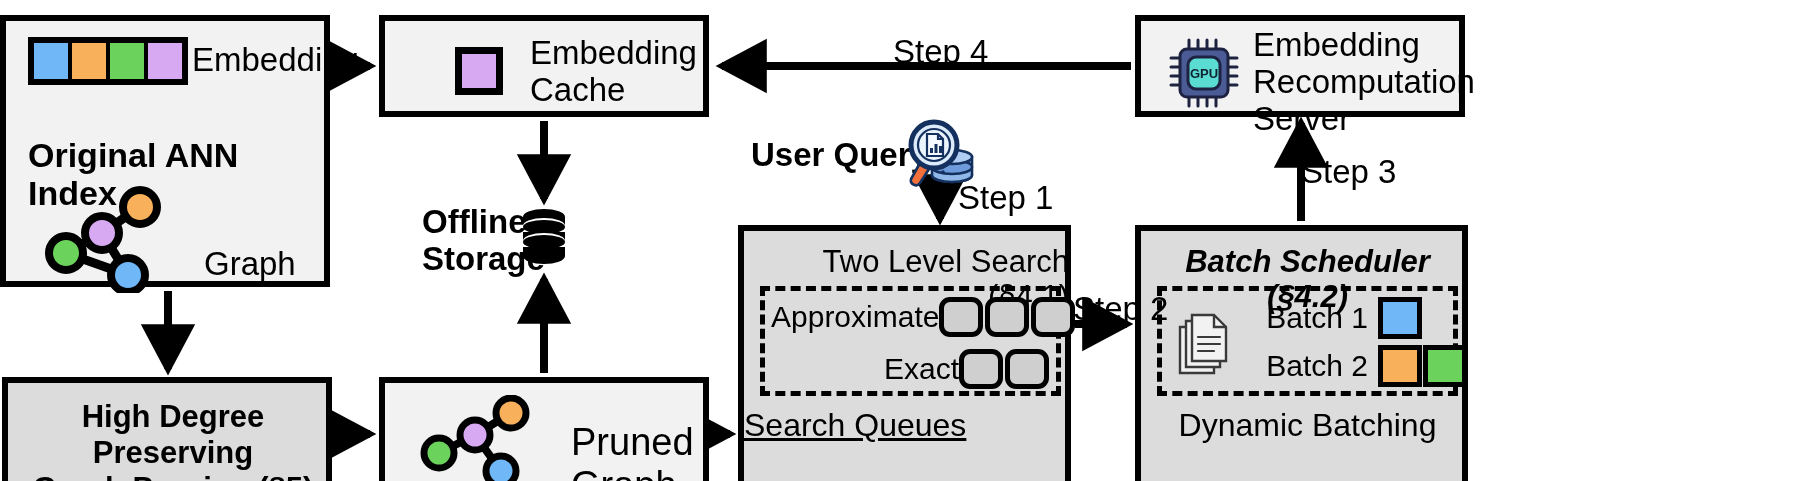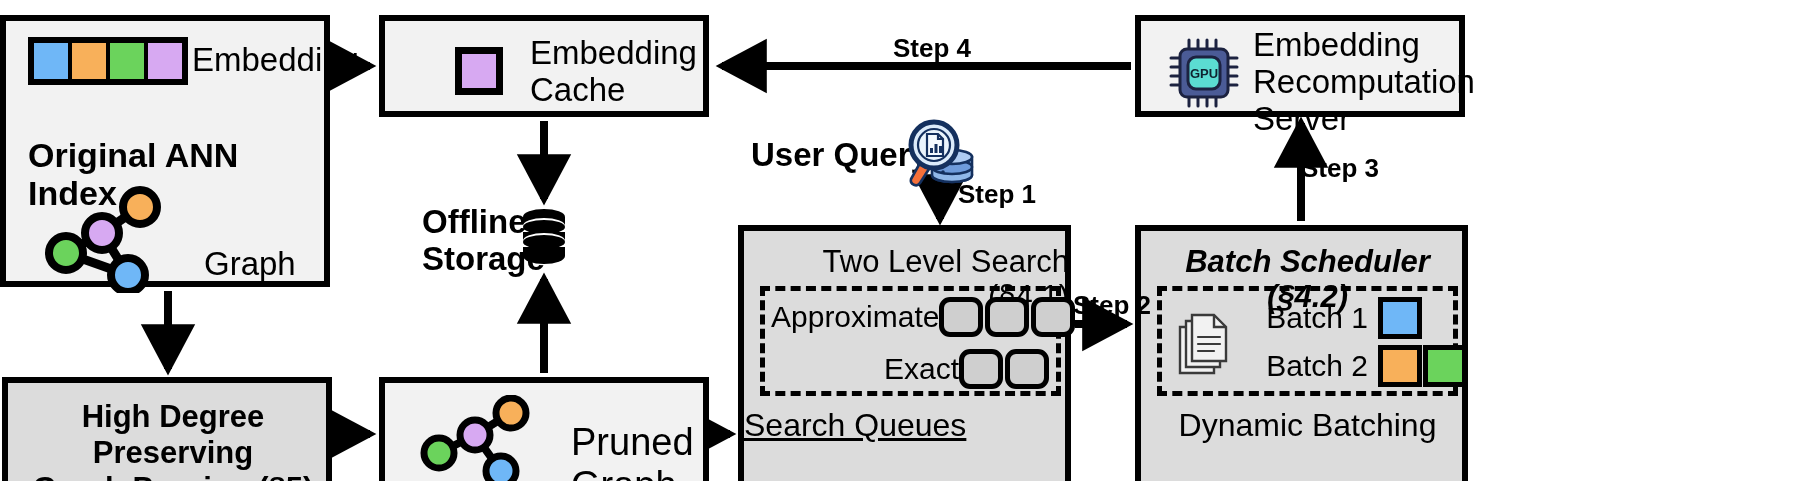--- a/index.html
+++ b/index.html
@@ -101,21 +101,21 @@
   #brow-1 { left:84px; top:6px; }
   #brow-2 { left:84px; top:54px; }
   .batch-name { font-size:30px; width:122px; text-align:right; padding-right:10px; }
   .bsw {
     width:44px; height:42px; border:5px solid #000; box-sizing:border-box;
   }
   .bsw + .bsw { margin-left:1px; }
   #bs-footer { left:8px; top:177px; width:317px; text-align:center; font-size:32px; }
 
   
-  .step { position:absolute; font-size:26px; font-weight:bold; }
+  .step { position:absolute; font-size:33px; font-weight:normal; }
   #step1 { left:958px; top:166px; }
   #step2 { left:1073px; top:277px; }
   #step3 { left:1301px; top:140px; }
   #step4 { left:893px; top:20px; }
 
   
   #arrows { position:absolute; left:0; top:0; width:1817px; height:481px; }
 </style>
 </head>
 <body>

